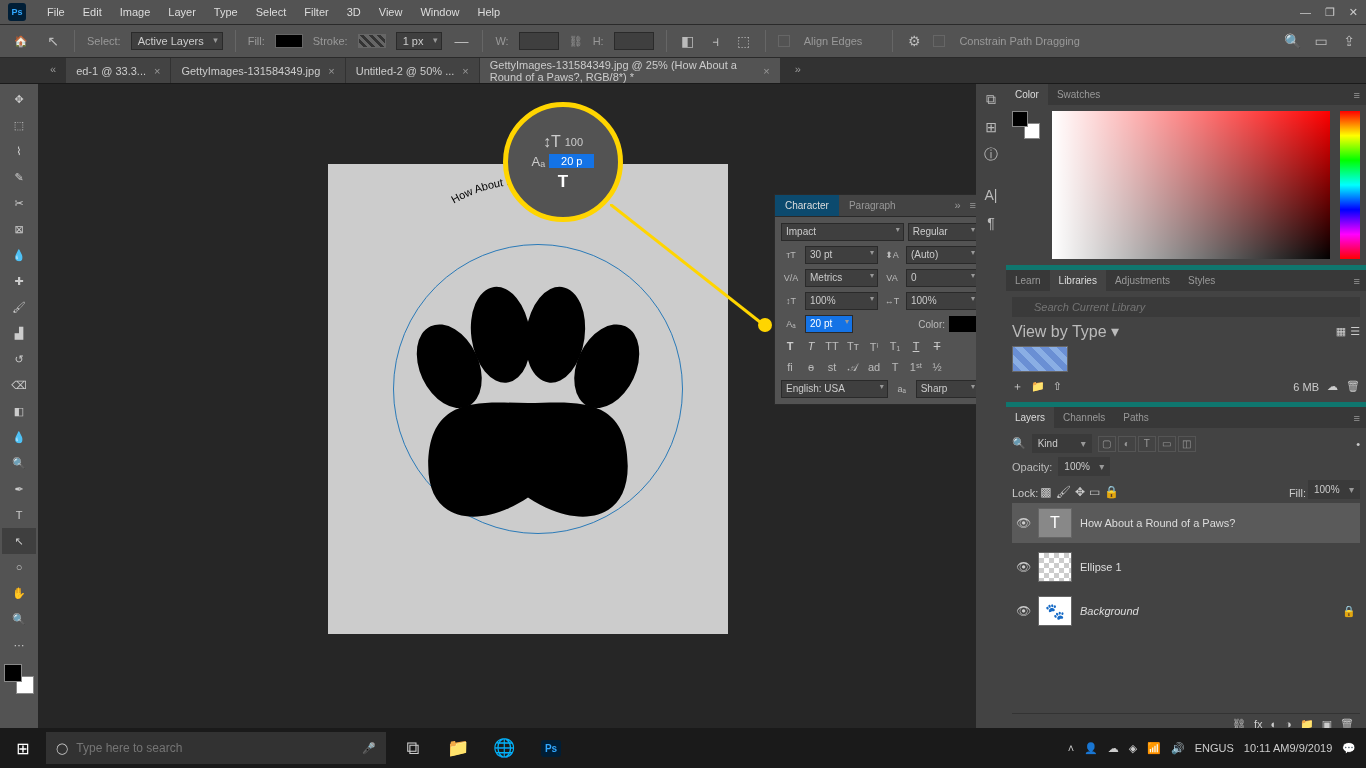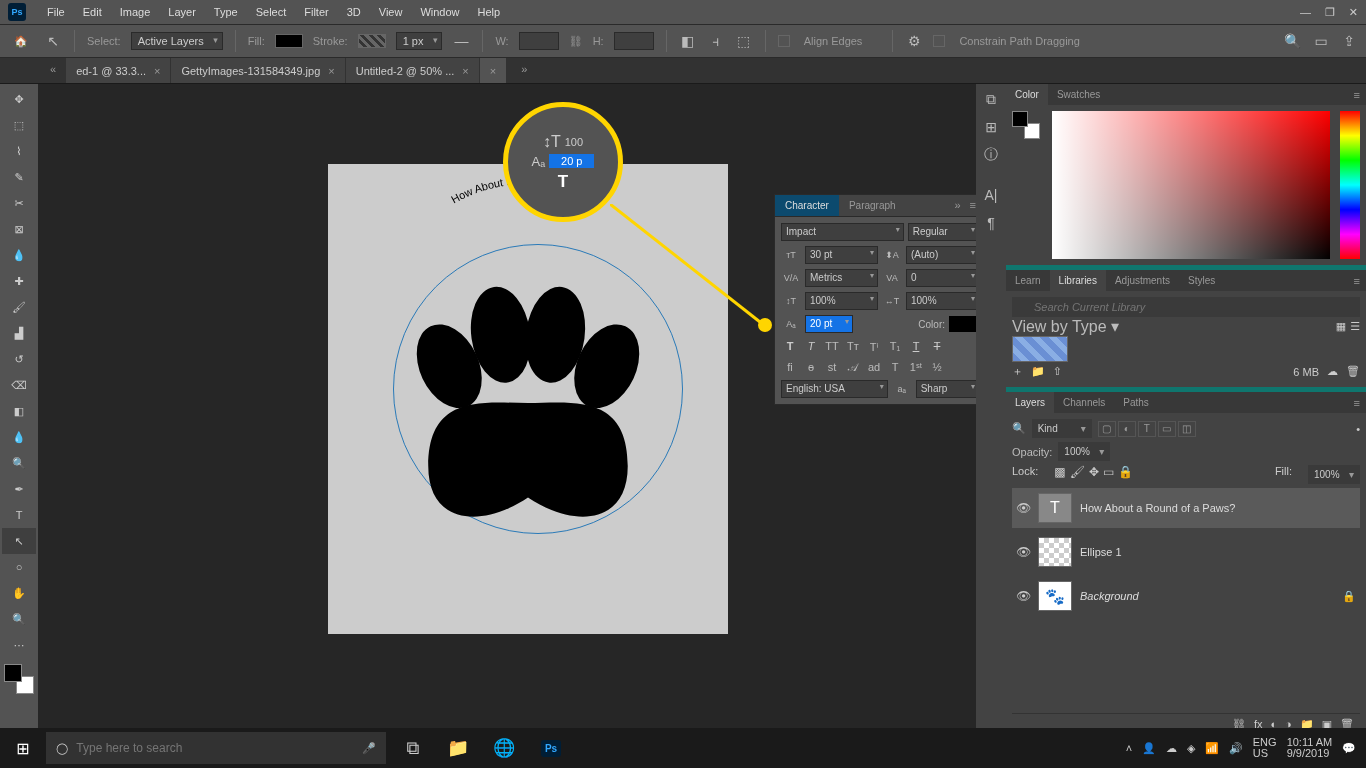--- a/index.html
+++ b/index.html
@@ -61,54 +61,54 @@
 .rp-tabs{display:flex;background:#383838;align-items:center}
 .rp-tab{padding:5px 9px;font-size:10px;color:#999;cursor:pointer}
 .rp-tab.active{background:#434343;color:#ddd}
 .rp-menu{margin-left:auto;padding:4px 6px;color:#999}
 .color-panel{height:160px;position:relative;padding:6px}
 .color-fgbg{position:relative;width:28px;height:28px}
 .color-fgbg .b{position:absolute;right:0;bottom:0;width:16px;height:16px;background:#fff;border:1px solid #888}
 .color-fgbg .f{position:absolute;left:0;top:0;width:16px;height:16px;background:#000;border:1px solid #888}
 .picker{position:absolute;left:46px;top:6px;width:278px;height:148px;background:linear-gradient(to right,#fff,rgba(255,255,255,0)),linear-gradient(to top,#000,rgba(0,0,0,0)),#f00}
 .hue{position:absolute;right:6px;top:6px;width:20px;height:148px;background:linear-gradient(to bottom,#f00,#ff0,#0f0,#0ff,#00f,#f0f,#f00)}
-.lib-body{padding:6px;display:flex;flex-direction:column;}
+.lib-body{padding:6px;display:flex;flex-direction:column;gap:5px}
 .search-lib{background:#3a3a3a;border:none;padding:4px 6px 4px 22px;color:#999;width:100%;font-style:italic;position:relative}
 .search-wrap{position:relative}
 .search-wrap::before{content:"🔍";position:absolute;left:4px;top:3px;font-size:10px;color:#888}
 .wide-field{background:#3a3a3a;padding:4px 6px;position:relative;color:#ccc;font-size:10px}
 .wide-field::after{content:"▾";position:absolute;right:6px;top:4px;color:#999}
 .pat-thumb{width:56px;height:26px;background:repeating-linear-gradient(45deg,#6a8fd4 0 6px,#8aaee4 6px 12px);border:1px solid #666}
 .lib-footer{display:flex;gap:8px;align-items:center;padding:2px 0}
 .lib-footer .right{margin-left:auto;display:flex;gap:8px;align-items:center;color:#999}
 .layers-body{padding:6px;display:flex;flex-direction:column;gap:4px;flex:1;overflow:hidden}
 .layers-row{display:flex;gap:6px;align-items:center}
 .filter-icons{display:flex;gap:2px}
 .filter-icons span{width:18px;height:16px;border:1px solid #555;display:flex;align-items:center;justify-content:center;font-size:10px;color:#999}
-.lock-row{display:flex;gap:16px;align-items:flex-start;color:#999;font-size:10px}
+.lock-row{display:flex;gap:2px;align-items:flex-end;color:#999;font-size:10px}
 .lock-row .icons{display:flex;gap:4px}
 .lock-row .icons span{font-size:12px}
 .layer{display:flex;align-items:center;gap:8px;padding:4px;height:40px}
 .layer.sel{background:#5a5a5a}
 .eye{width:14px;text-align:center;color:#ccc;font-size:12px}
 .layer-thumb{width:34px;height:30px;background:#fff;display:flex;align-items:center;justify-content:center;border:1px solid #666;font-size:16px;color:#333}
 .layer-thumb.t{background:#888;color:#fff}
 .layer-thumb.check{background:repeating-conic-gradient(#ccc 0 25%,#fff 0 50%) 0 0/10px 10px}
 .layer-name{flex:1;font-size:11px;color:#ddd}
 .layer-lock{color:#aaa;font-size:11px}
 .layers-footer{display:flex;gap:8px;justify-content:flex-end;padding:4px 6px;color:#999;font-size:12px;margin-top:auto;border-top:1px solid #333}
 .statusbar{position:absolute;left:38px;right:0;bottom:0;height:22px;background:#434343;display:flex;align-items:center;gap:14px;padding:0 10px;color:#aaa;font-size:10px}
 .taskbar{position:absolute;left:0;right:0;bottom:0;height:40px;background:#1a1a1a;display:flex;align-items:center;z-index:100} 
 .win-btn{width:46px;height:40px;display:flex;align-items:center;justify-content:center;color:#fff;font-size:16px}
 .search-box{flex:0 0 340px;height:32px;background:#323232;display:flex;align-items:center;gap:8px;padding:0 10px;color:#999}
 .search-box input{background:transparent;border:none;flex:1;color:#ccc;font-size:12px;outline:none}
 .task-icons{display:flex;gap:4px;margin-left:6px}
 .task-icon{width:42px;height:40px;display:flex;align-items:center;justify-content:center;font-size:18px}
 .tray{margin-left:auto;display:flex;align-items:center;gap:10px;padding:0 10px;color:#ccc;font-size:10px}
-.tray .col{display:flex;flex-direction:column;align-items:flex-start;line-height:11px}
+.tray .col{display:flex;flex-direction:row;align-items:flex-end;line-height:11px}
 .curve-text{position:absolute;left:50%;top:40px;transform:translateX(-50%);font-family:Impact,sans-serif;font-size:22px;color:#000;width:320px;height:120px}
 .curve-text svg{overflow:visible}
 </style>
 </head>
 <body>
 
 <div class="menubar">
   <div class="ps-icon">Ps</div>
   <div id="menuitems" style="display: flex;">
       <div class="menu-item">File</div>
@@ -176,20 +176,21 @@
       </div>
       <div class="tab inactive">
         <span>GettyImages-131584349.jpg</span>
         <span class="close">×</span>
       </div>
       <div class="tab inactive">
         <span>Untitled-2 @ 50% ...</span>
         <span class="close">×</span>
       </div>
       <div class="tab">
+        <span>GettyImages-131584349.jpg @ 25% (How About a Round of a Paws?, RGB/8*) *</span>
         <span class="close">×</span>
       </div>
     </div>
   <span class="tab-overflow" style="margin-left:4px">»</span>
 </div>
 
 <div class="main-area">
 
   <div class="toolbox">
     <div class="tool">✥</div>

